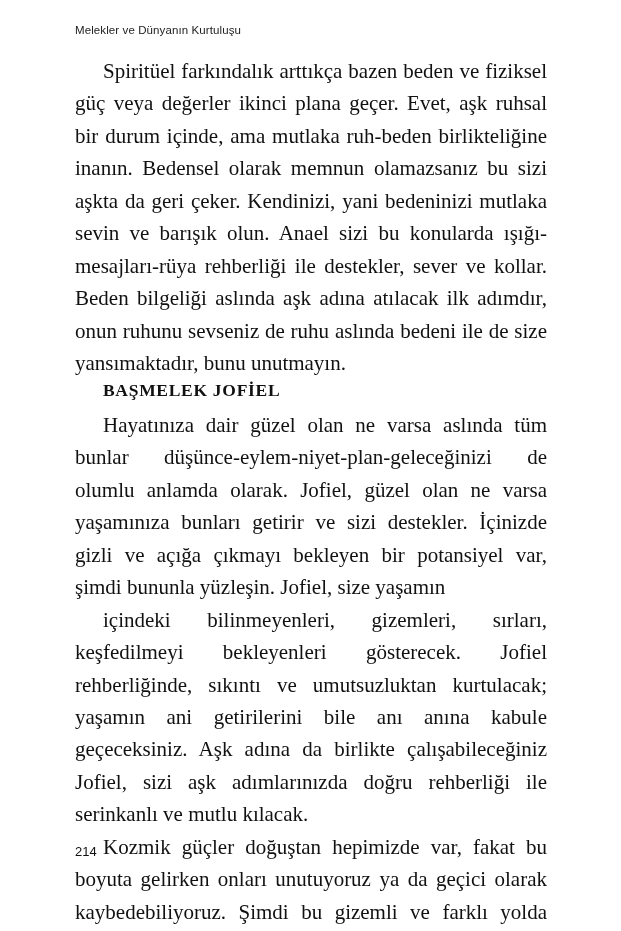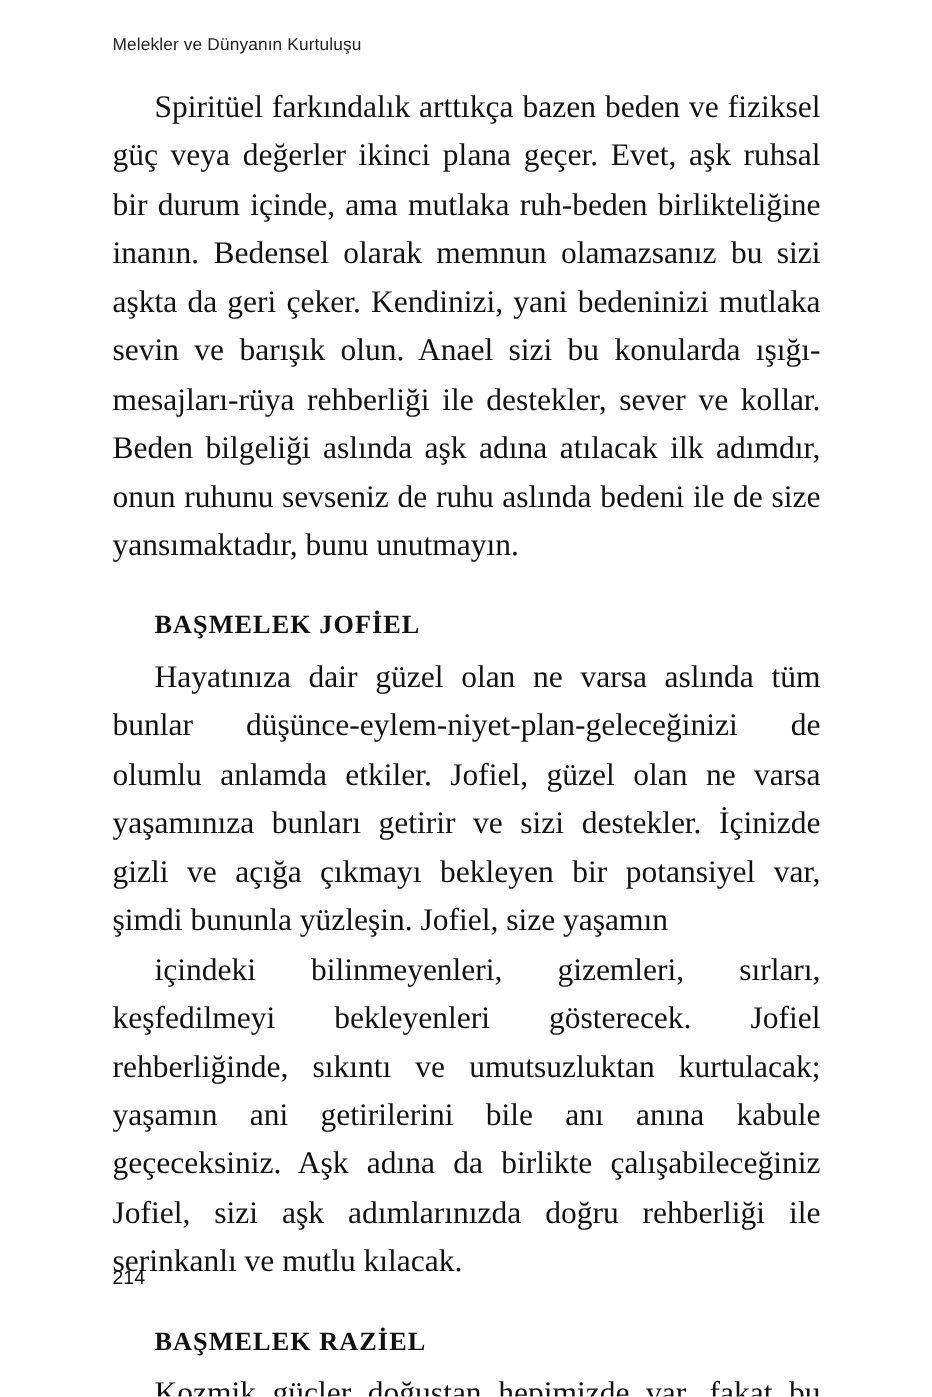--- a/index.html
+++ b/index.html
@@ -40,21 +40,20 @@
   h2.section-title {
     font-family: "Liberation Serif", serif;
     font-weight: bold;
     font-size: 17.5px;
     letter-spacing: 0.7px;
     margin: 0 0 6px 0;
     padding-left: 28px;
     line-height: 1.35;
   }
   .section + .section {
-    margin-top: 26px;
   }
   p.para {
     margin: 0;
     font-size: 21px;
     line-height: 1.545;
     text-align: justify;
     text-justify: inter-word;
     text-indent: 28px;
     hyphens: manual;
   }
@@ -78,26 +77,25 @@
   <div class="running-head">Melekler ve Dünyanın Kurtuluşu</div>
 
   <div class="content">
 
     <div class="section">
       <p class="para">Spiritüel farkındalık arttıkça bazen beden ve fiziksel güç veya değerler ikinci plana geçer. Evet, aşk ruhsal bir durum içinde, ama mutlaka ruh-beden birlikteliğine inanın. Bedensel olarak memnun olamazsanız bu sizi aşkta da geri çeker. Kendinizi, yani bedeninizi mutlaka sevin ve barışık olun. Anael sizi bu konularda ışığı-mesajları-rüya rehberliği ile destekler, sever ve kollar. Beden bilgeliği aslında aşk adına atılacak ilk adımdır, onun ruhunu sevseniz de ruhu aslında bedeni ile de size yansımaktadır, bunu unutmayın.</p>
     </div>
 
     <div class="section">
       <h2 class="section-title">BAŞMELEK JOFİEL</h2>
-      <p class="para">Hayatınıza dair güzel olan ne varsa aslında tüm bunlar düşünce-eylem-niyet-plan-geleceğinizi de olumlu anlamda etkiler. Jofiel, güzel olan ne varsa yaşamınıza bunları getirir ve sizi destekler. İçinizde gizli ve açığa çıkmayı bekleyen bir potansiyel var, şimdi bununla yüzleşin. Jofiel, size yaşamın</p>
+      <p class="para">Hayatınıza dair güzel olan ne varsa aslında tüm bunlar düşünce-eylem-niyet-plan-geleceğinizi de olumlu anlamda olarak. Jofiel, güzel olan ne varsa yaşamınıza bunları getirir ve sizi destekler. İçinizde gizli ve açığa çıkmayı bekleyen bir potansiyel var, şimdi bununla yüzleşin. Jofiel, size yaşamın</p>
       <p class="para cont">içindeki bilinmeyenleri, gizemleri, sırları, keşfedilmeyi bekleyenleri gösterecek. Jofiel rehberliğinde, sıkıntı ve umutsuzluktan kurtulacak; yaşamın ani getirilerini bile anı anına kabule geçeceksiniz. Aşk adına da birlikte çalışabileceğiniz Jofiel, sizi aşk adımlarınızda doğru rehberliği ile serinkanlı ve mutlu kılacak.</p>
     </div>
 
     <div class="section">
-      <h2 class="section-title">BAŞMELEK RAZİEL</h2>
       <p class="para">Kozmik güçler doğuştan hepimizde var, fakat bu boyuta gelirken onları unutuyoruz ya da geçici olarak kaybedebiliyoruz. Şimdi bu gizemli ve farklı yolda Raziel'den rehberlik alın, aşkta gizemli olmak duyguları tetikler. Sezgi gücünüz arttıkça, aşkınıza mesaj yollama ve ondan mesaj alma, ilişkiyi sağlamlaştırma</p>
     </div>
 
   </div>
 
   <div class="folio">214</div>
 
 </div>
 
 </body></html>

